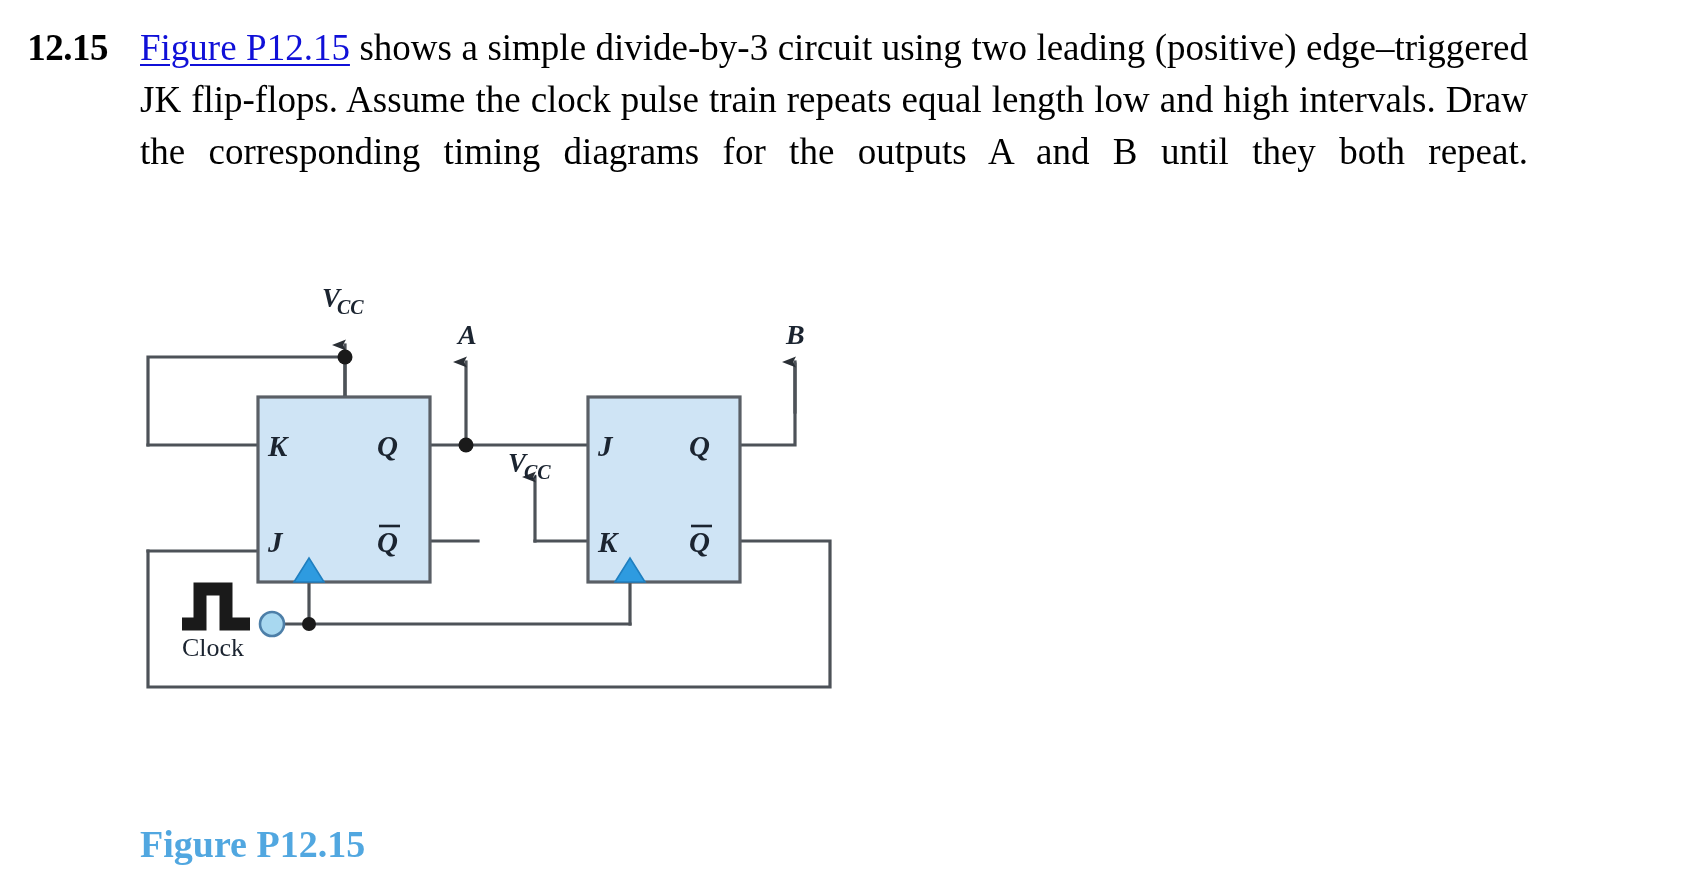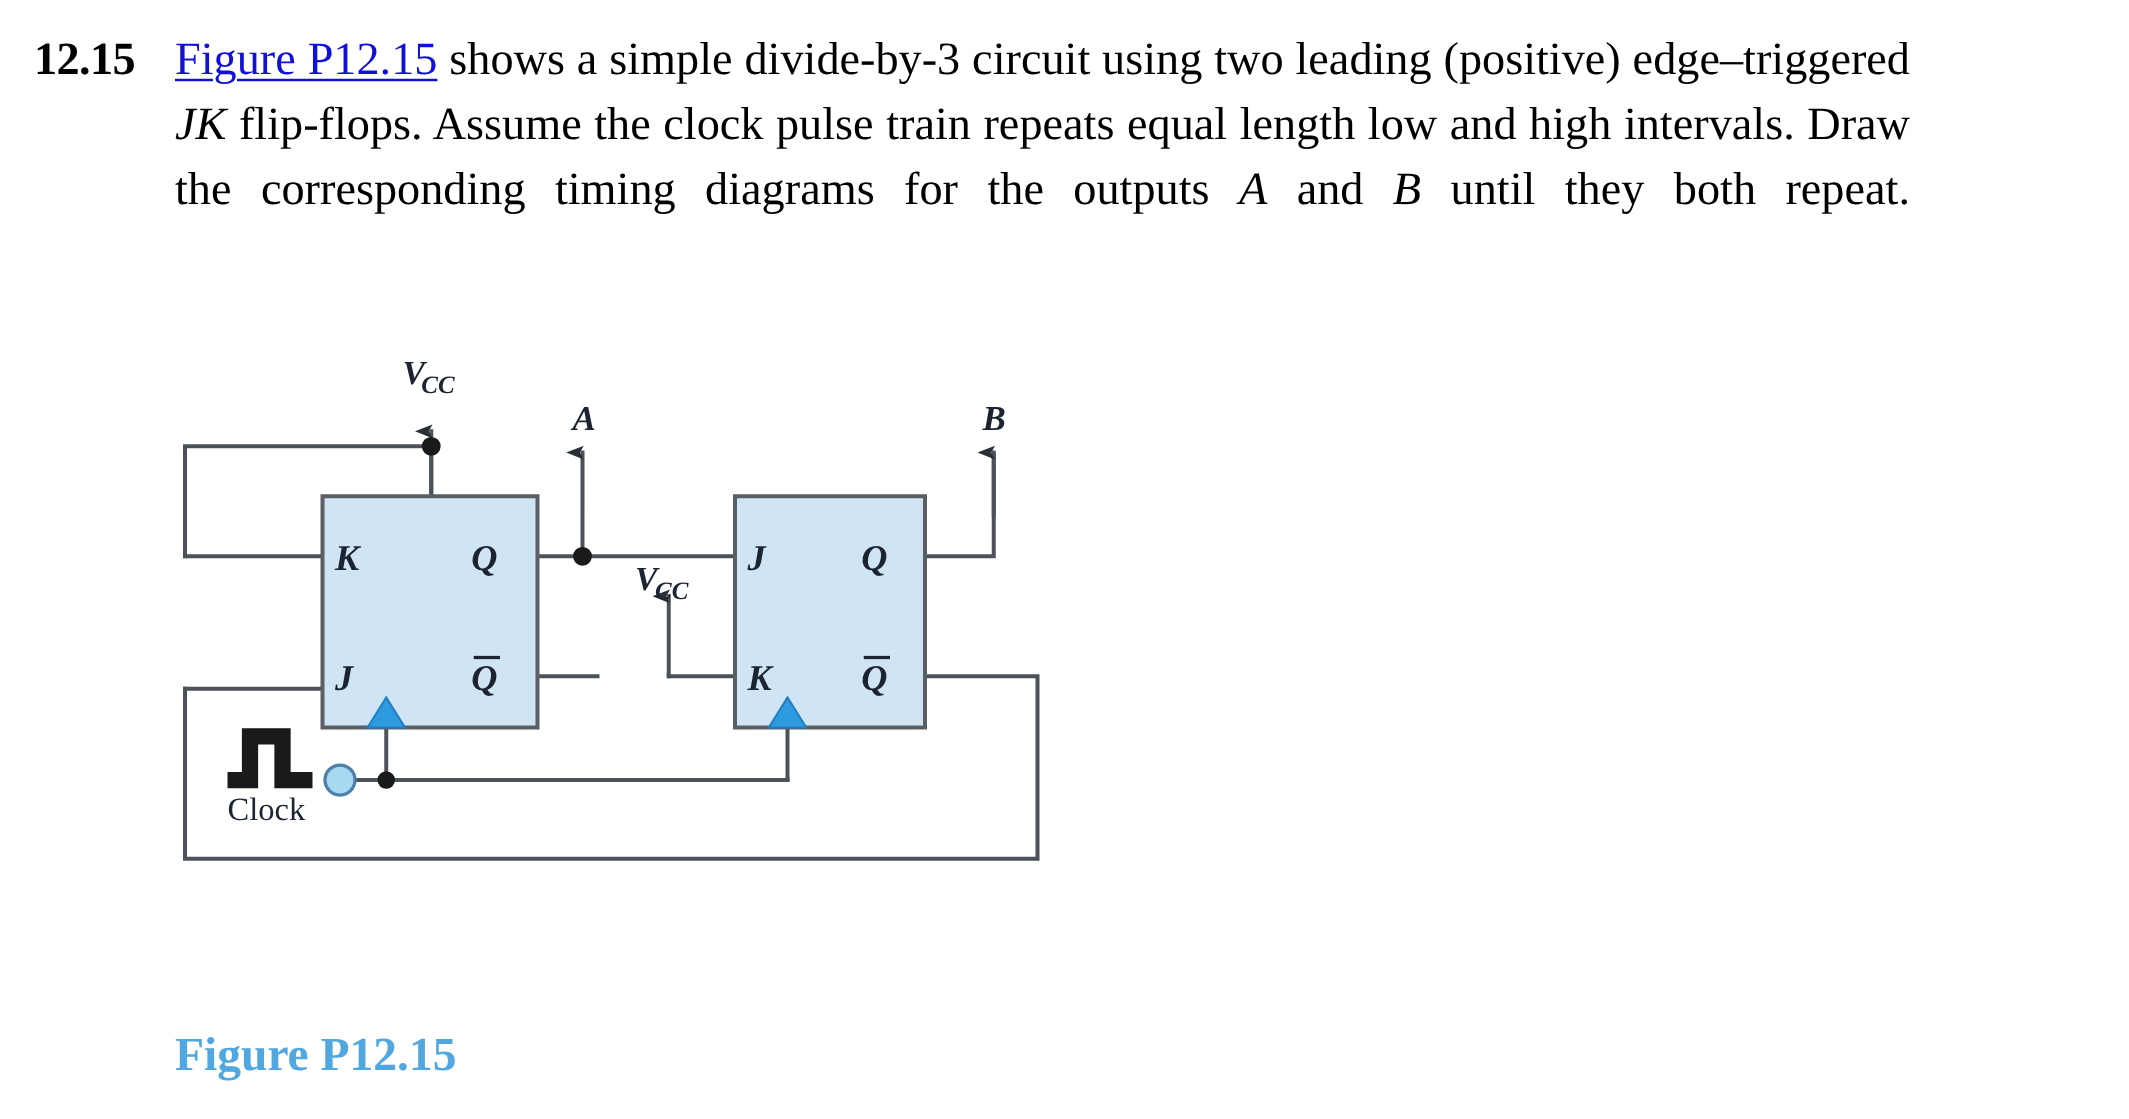--- a/index.html
+++ b/index.html
@@ -58,21 +58,21 @@
     display: inline-block;
     width: 100%;
   }
   .fig-link {
     color: #1010d8;
     text-decoration: underline;
     text-decoration-thickness: 2px;
     text-underline-offset: 4px;
     cursor: pointer;
   }
-  .ital { font-style: italic; }
+  .ital { }
 
   
   #figure-wrap {
     position: absolute;
     left: 0px;
     top: 262px;
     width: 1703px;
     height: 470px;
   }
   #circuit-svg { display: block; }

